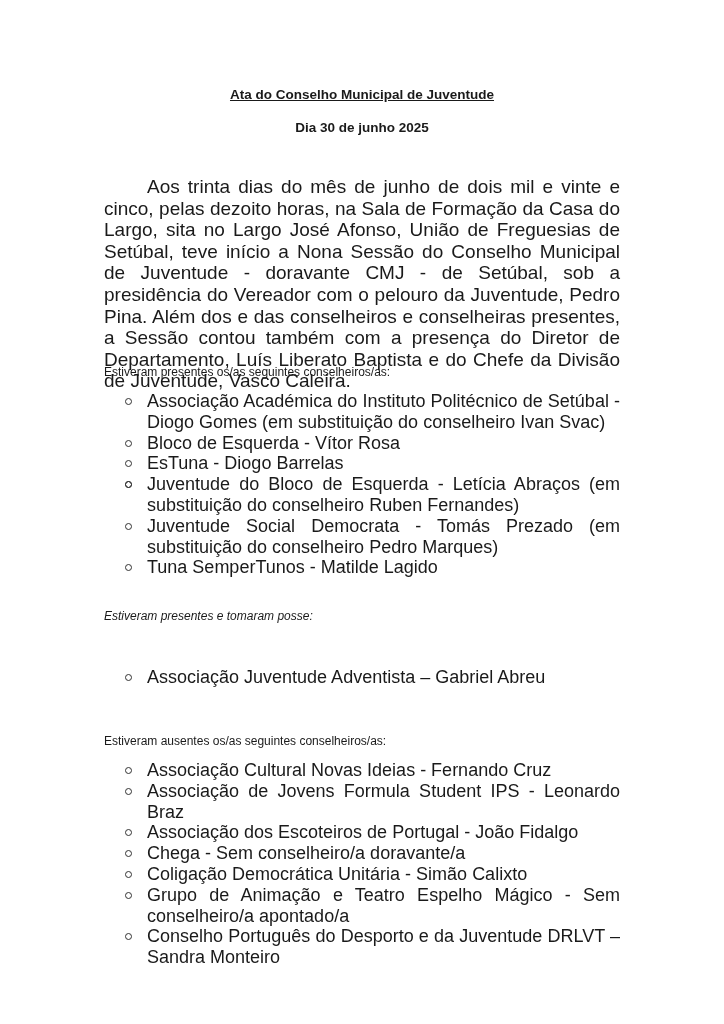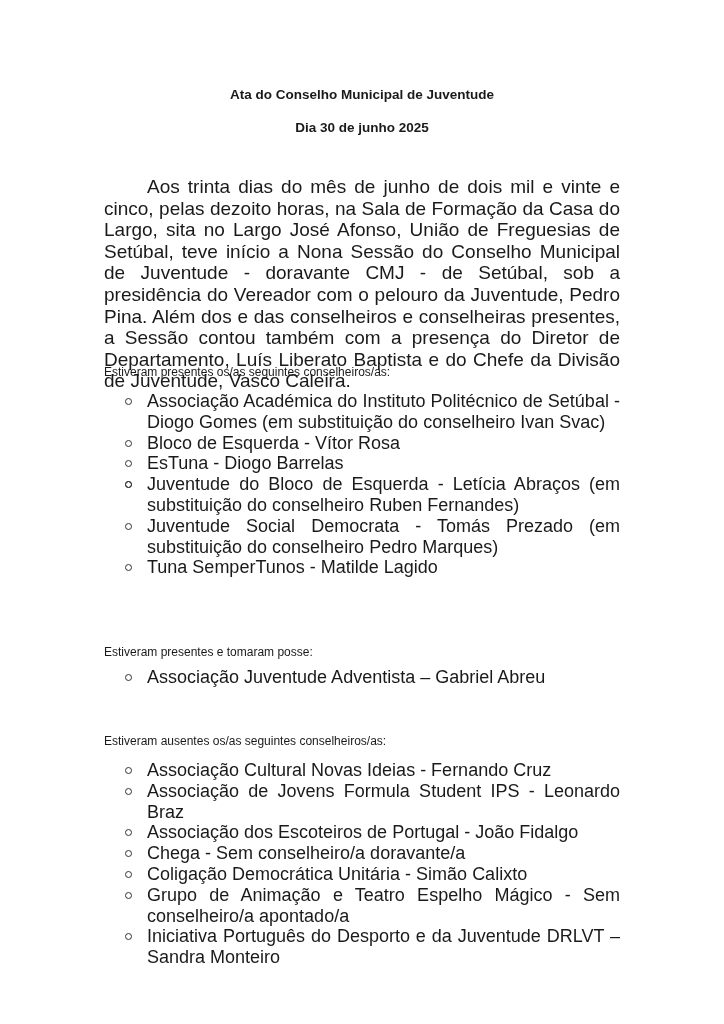--- a/index.html
+++ b/index.html
@@ -23,21 +23,21 @@
     }
     .title {
       position: absolute;
       left: 0;
       width: 516px;
       text-align: center;
       font-weight: bold;
       font-size: 13.5px;
       line-height: 18px;
     }
-    .title-1 { top: 86px; }
+    .title-1 { top: 86px; text-decoration: underline; }
     .title-2 { top: 119px; }
 
     .intro {
       position: absolute;
       top: 176px;
       left: 0;
       width: 516px;
       font-size: 19px;
       line-height: 21.6px;
       text-align: justify;
@@ -46,21 +46,21 @@
     }
 
     .section-heading {
       position: absolute;
       left: 0;
       font-size: 12px;
       line-height: 20px;
       margin: 0;
     }
     .sh-1 { top: 362px; }
-    .sh-2 { top: 642px; }
+    .sh-2 { top: 606px; font-style: italic; }
     .sh-3 { top: 731px; }
 
     .list {
       position: absolute;
       left: 0;
       width: 516px;
       list-style: none;
       margin: 0;
       padding: 0;
     }
@@ -112,15 +112,15 @@
   </ul>
 
   <p class="section-heading sh-3">Estiveram ausentes os/as seguintes conselheiros/as:</p>
   <ul class="list list-3">
     <li><span class="bullet"></span><span>Associação Cultural Novas Ideias - Fernando Cruz</span></li>
     <li><span class="bullet"></span><span>Associação de Jovens Formula Student IPS - Leonardo Braz</span></li>
     <li><span class="bullet"></span><span>Associação dos Escoteiros de Portugal - João Fidalgo</span></li>
     <li><span class="bullet"></span><span>Chega - Sem conselheiro/a doravante/a</span></li>
     <li><span class="bullet"></span><span>Coligação Democrática Unitária - Simão Calixto</span></li>
     <li><span class="bullet"></span><span>Grupo de Animação e Teatro Espelho Mágico - Sem conselheiro/a apontado/a</span></li>
-    <li><span class="bullet"></span><span>Iniciativa Português do Desporto e da Juventude DRLVT – Sandra Monteiro</span></li>
+    <li><span class="bullet"></span><span>Conselho Português do Desporto e da Juventude DRLVT – Sandra Monteiro</span></li>
   </ul>
 </div>
 
 </body></html>

